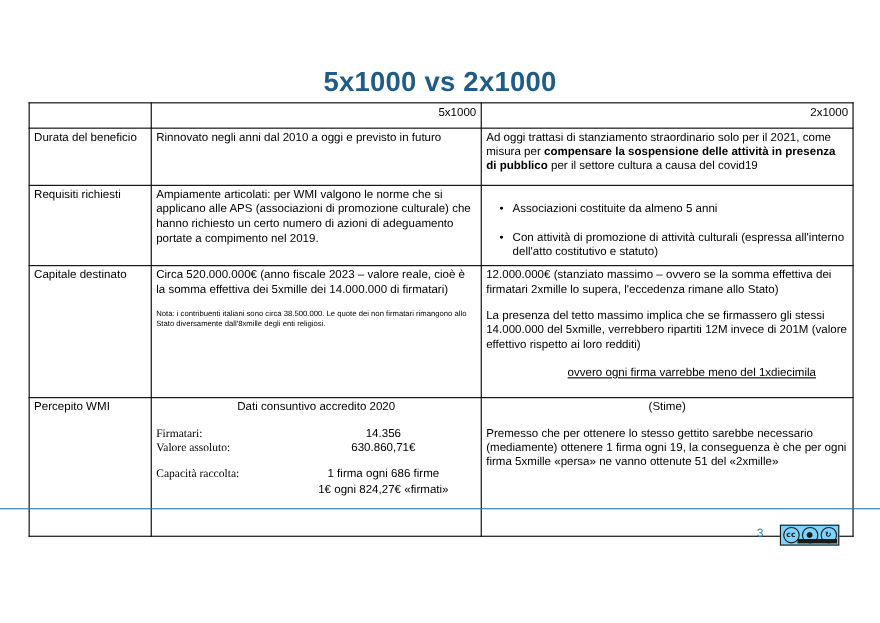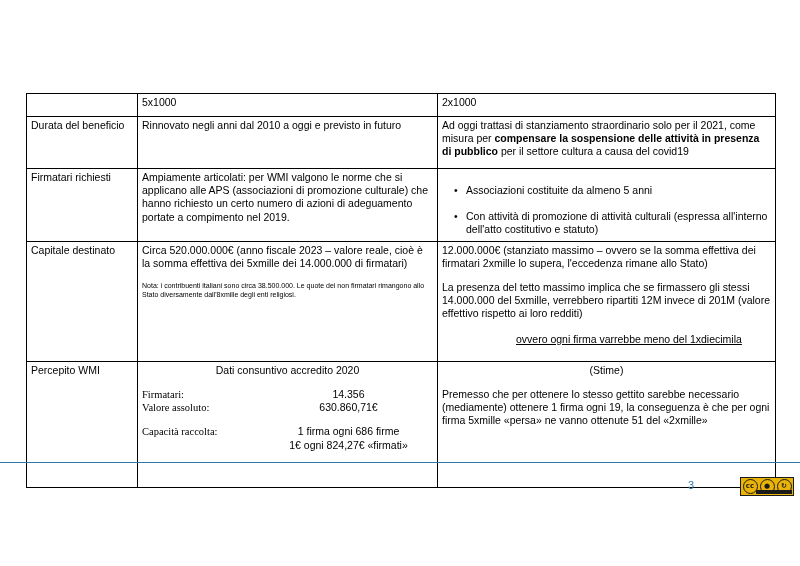--- a/index.html
+++ b/index.html
@@ -52,21 +52,21 @@
     font-size: 10.5px;
     line-height: 13.2px;
     font-weight: normal;
   }
 
   col.c-label { width: 111px; }
   col.c-five  { width: 300px; }
   col.c-two   { width: 338px; }
 
   thead th {
-    text-align: left;
+    text-align: right;
     height: 17px;
     padding-top: 2px;
   }
   thead th.blank { border-left: 1px solid #000; }
 
   td.rowlabel {
     font-size: 10.5px;
     padding-left: 5px;
     padding-top: 4px;
     margin-top: 36px;
@@ -138,28 +138,27 @@
     text-align: center;
     font-size: 11px;
     color: #2E75A8;
   }
   .cc-badge {
     position: absolute;
     left: 709px;
     top: 477px;
     width: 54px;
     height: 19px;
-    background: #eab308;
+    background: #7dd3fc;
     border: 1px solid #1a1a1a;
     box-sizing: border-box;
     display: flex;
     align-items: center;
     justify-content: center;
     gap: 2px;
-    margin-left: 31px;
   }
   .cc-badge .ring {
     width: 13px;
     height: 13px;
     border: 1.6px solid #1a1a1a;
     border-radius: 50%;
     display: flex;
     align-items: center;
     justify-content: center;
     font-size: 7px;
@@ -175,20 +174,21 @@
     width: 36px;
     height: 4px;
     background: #1a1a1a;
   }
 </style>
 </head>
 <body>
 
 <div class="slide">
 
+  <div class="slide-title">5x1000 vs 2x1000</div>
 
   <table class="cmp">
     <colgroup>
       <col class="c-label">
       <col class="c-five">
       <col class="c-two">
     </colgroup>
     <thead>
       <tr>
         <th class="blank"></th>
@@ -202,21 +202,21 @@
         <td class="rowlabel">Durata del beneficio</td>
         <td class="cell" style="height:46px;margin-left:32px;">
           <p class="l">Rinnovato negli anni dal 2010 a oggi e previsto in futuro</p>
         </td>
         <td class="cell">
           <p class="l"><span>Ad oggi trattasi di stanziamento straordinario solo per il 2021, come misura per </span><span class="b">compensare la sospensione delle attività in presenza di pubblico</span><span> per il settore cultura a causa del covid19</span></p>
         </td>
       </tr>
 
       <tr>
-        <td class="rowlabel">Firmatari richiesti</td>
+        <td class="rowlabel">Requisiti richiesti</td>
         <td class="cell" style="height:60px;">
           <p class="l">Ampiamente articolati: per WMI valgono le norme che si applicano alle APS (associazioni di promozione culturale) che hanno richiesto un certo numero di azioni di adeguamento portate a compimento nel 2019.</p>
         </td>
         <td class="cell">
           <ul class="bul">
             <li>Associazioni costituite da almeno 5 anni</li>
             <li>Con attività di promozione di attività culturali (espressa all'interno dell'atto costitutivo e statuto)</li>
           </ul>
         </td>
       </tr>

